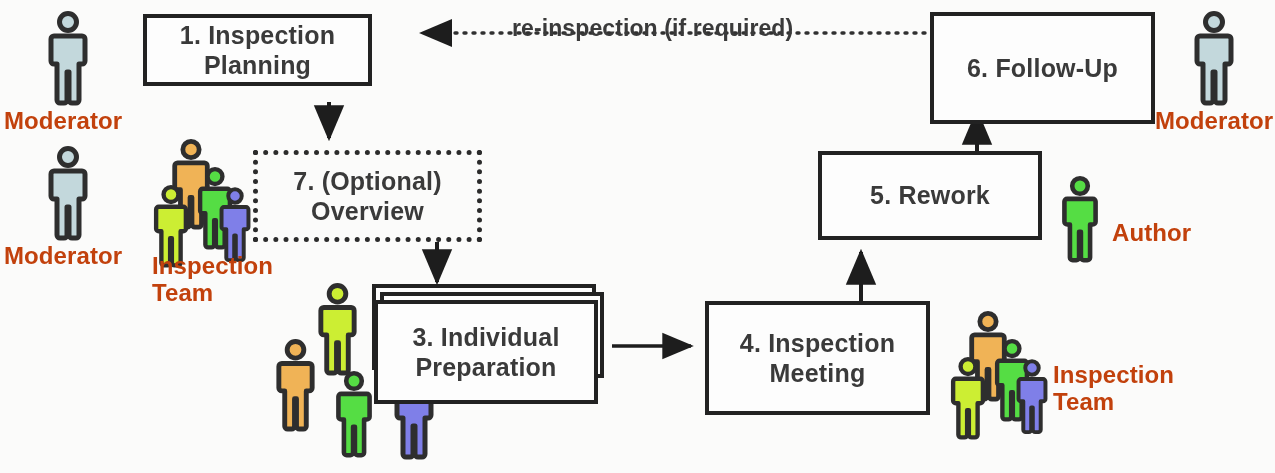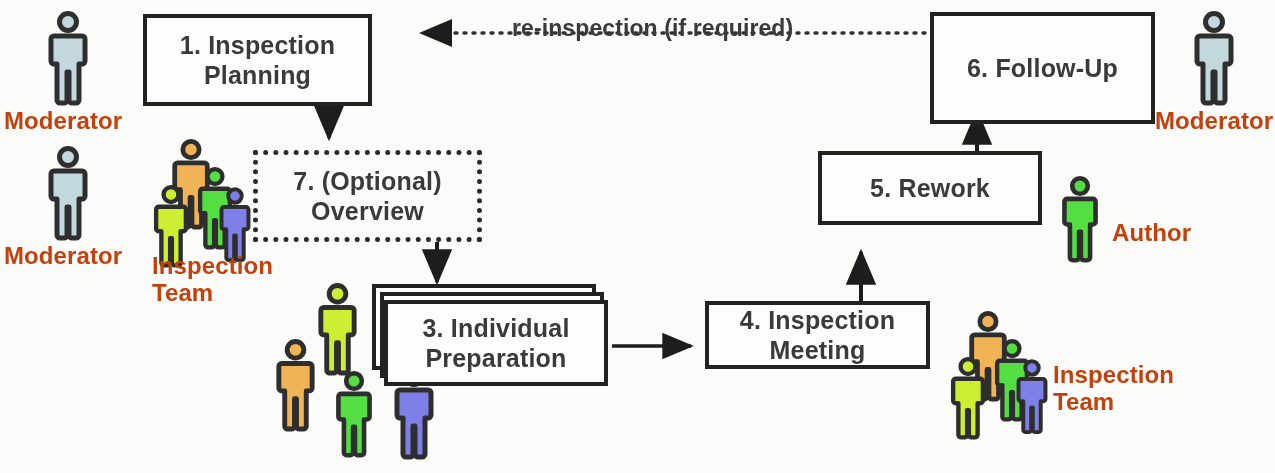--- a/index.html
+++ b/index.html
@@ -117,33 +117,33 @@
 
     <g>
       <line x1="925" y1="33" x2="448" y2="33" stroke="#303030" stroke-width="3.4" stroke-dasharray="2,7" stroke-linecap="round"></line>
       <path d="M419,33 L452,19 L452,47 z" fill="#1d1d1d"></path>
     </g>
   </svg>
 
   <div class="ghost" style="left:372px; top:284px; width:224px; height:86px;"></div>
   <div class="ghost" style="left:380px; top:292px; width:224px; height:86px;"></div>
 
-  <div class="box" style="left:143px; top:14px; width:229px; height:92px;">1. Inspection
+  <div class="box" style="left:143px; top:14px; width:229px; height:72px;">1. Inspection
 Planning</div>
 
   <div class="box dotted" style="left:253px; top:150px; width:229px; height:92px;">7. (Optional)
 Overview</div>
 
-  <div class="box" style="left:384px; top:300px; width:224px; height:86px;">3. Individual
+  <div class="box" style="left:374px; top:300px; width:224px; height:104px;">3. Individual
 Preparation</div>
 
-  <div class="box" style="left:705px; top:301px; width:225px; height:68px;">4. Inspection
+  <div class="box" style="left:705px; top:301px; width:225px; height:114px;">4. Inspection
 Meeting</div>
 
-  <div class="box" style="left:818px; top:151px; width:224px; height:74px;">5. Rework</div>
+  <div class="box" style="left:818px; top:151px; width:224px; height:89px;">5. Rework</div>
 
   <div class="box" style="left:930px; top:12px; width:225px; height:112px;">6. Follow-Up</div>
 
   <div class="edge-label" style="left:512px; top:15px;">re-inspection (if required)</div>
 
   <div class="caption" style="left:4px; top:108px;">Moderator</div>
   <div class="caption" style="left:4px; top:243px;">Moderator</div>
   <div class="caption" style="left:152px; top:253px;">Inspection
 Team</div>
   <div class="caption" style="left:1155px; top:108px;">Moderator</div>

